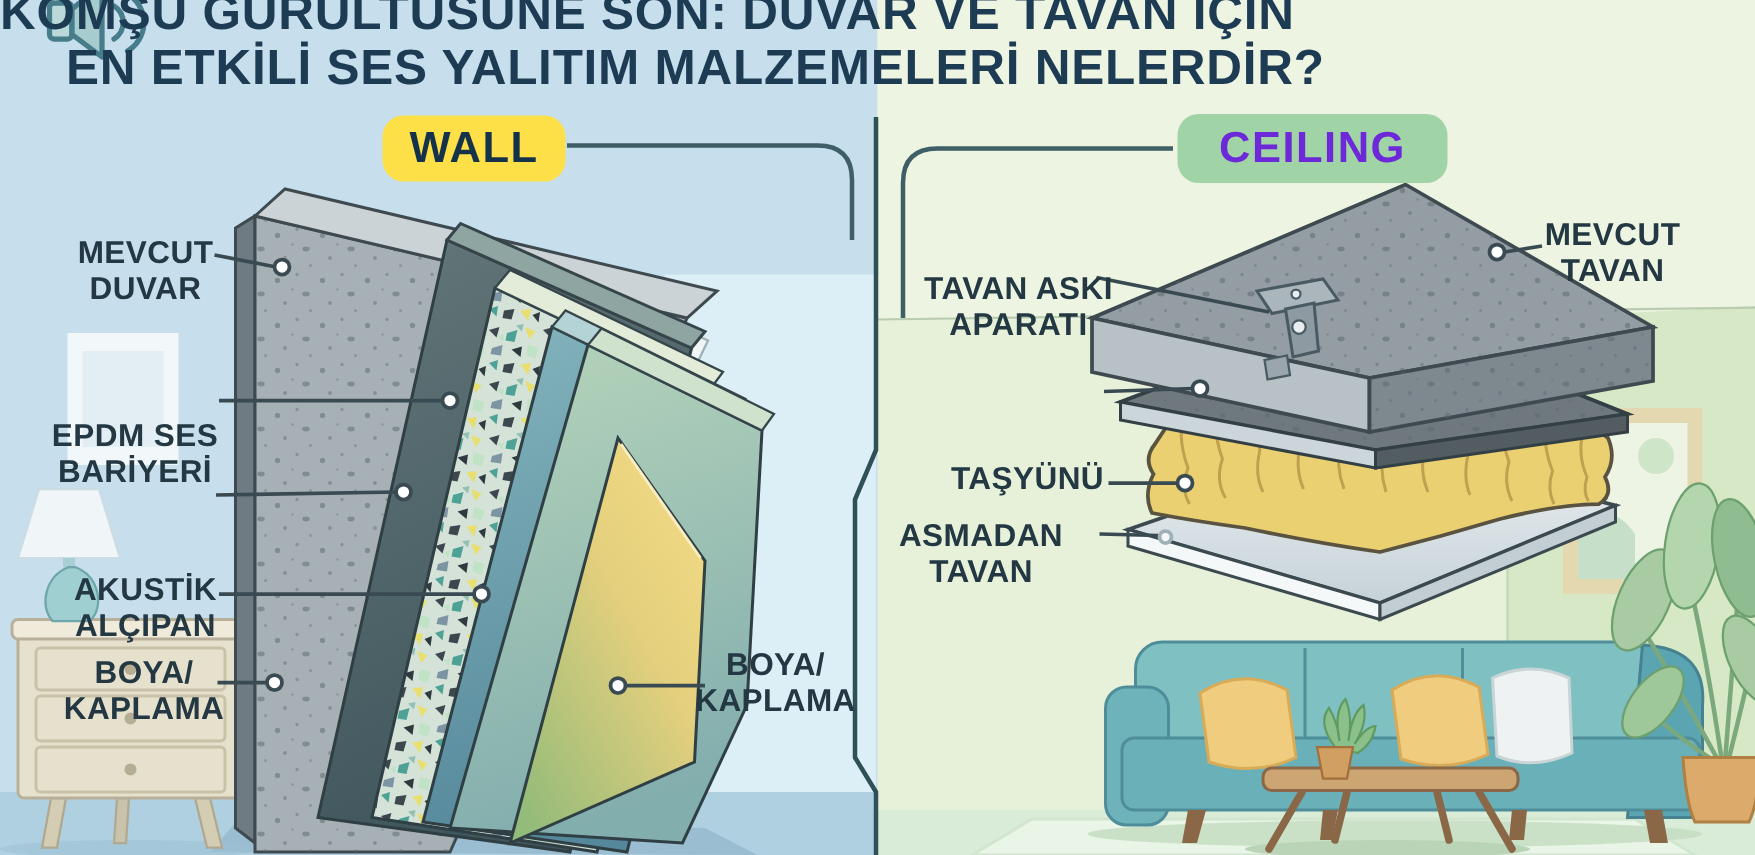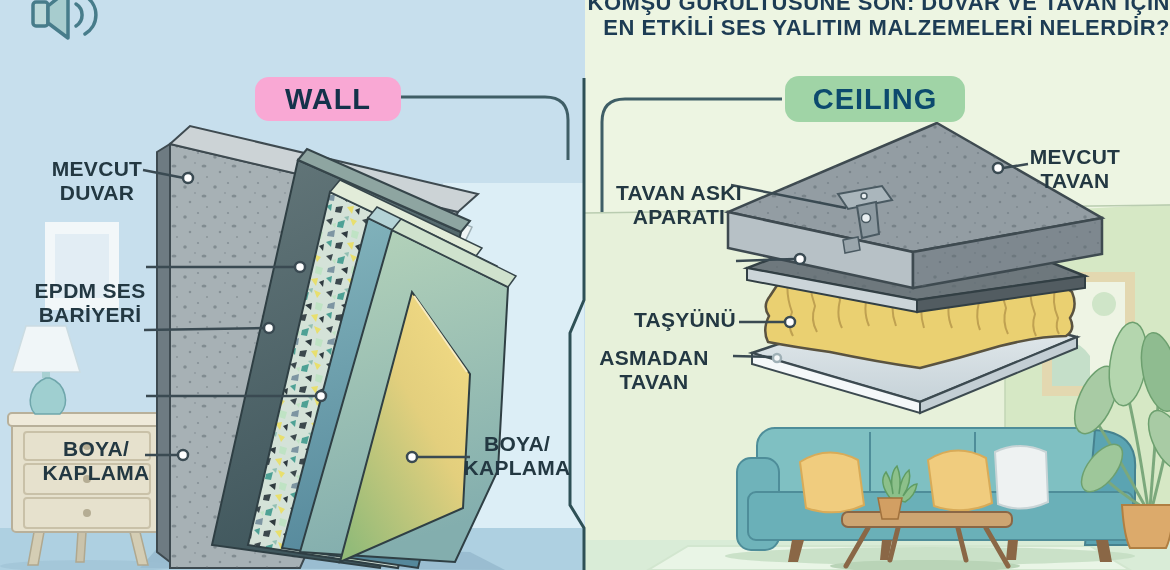--- a/index.html
+++ b/index.html
@@ -1,26 +1,26 @@
 <!DOCTYPE html>
 <html><head>
 <meta charset="utf-8">
 <style>
   html,body{margin:0;padding:0;}
   body{width:1170px;height:570px;overflow:hidden;font-family:"Liberation Sans","DejaVu Sans",sans-serif;}
   #stage{position:relative;width:1170px;height:570px;background:#c7dfed;}
   #art{position:absolute;left:0;top:0;}
-  .title{position:absolute;left:0;top:0;width:1170px;text-align:right;font-weight:700;
-         color:#1d3c54;font-size:22px;letter-spacing:.5px;line-height:1.05;}
+  .title{position:absolute;left:0;top:0;width:1170px;text-align:left;font-weight:700;
+         color:#1d3c54;font-size:33px;letter-spacing:.5px;line-height:1.05;}
   .title .l1{display:block;margin-top:-9px;}
   .title .l2{display:block;margin-top:2px;padding-left:44px;}
   .badge{position:absolute;display:flex;align-items:center;justify-content:center;
          font-weight:700;font-size:29px;letter-spacing:1px;border-radius:14px;}
-  .badge.wall{left:255px;top:77px;width:146px;height:44px;background:#f9a8d4;color:#14324a;}
-  .badge.ceiling{left:785px;top:76px;width:180px;height:46px;background:#a0d4a6;color:#0c4a6e;}
+  .badge.wall{left:255px;top:77px;width:122px;height:44px;background:#fde047;color:#14324a;}
+  .badge.ceiling{left:785px;top:76px;width:180px;height:46px;background:#a0d4a6;color:#6d28d9;}
   .lbl{position:absolute;transform:translateX(-50%);text-align:center;white-space:pre-line;
        font-weight:700;font-size:21px;line-height:1.14;color:#233842;letter-spacing:.3px;}
 </style>
 </head>
 <body>
 
 <div id="stage">
 
 <svg id="art" width="1170" height="570" viewBox="0 0 1170 570">
   <defs>
@@ -301,20 +301,22 @@
     <span class="l2">EN ETKİLİ SES YALITIM MALZEMELERİ NELERDİR?</span>
   </div>
 
   <div class="badge wall">WALL</div>
   <div class="badge ceiling">CEILING</div>
 
   <div class="lbl" style="left:97px;top:157px;">MEVCUT
 DUVAR</div>
   <div class="lbl" style="left:90px;top:251px;margin-top:28px;">EPDM SES
 BARİYERİ</div>
+  <div class="lbl" style="left:97px;top:382px;">AKUSTİK
+ALÇIPAN</div>
   <div class="lbl" style="left:96px;top:437px;">BOYA/
 KAPLAMA</div>
   <div class="lbl" style="left:517px;top:432px;">BOYA/
 KAPLAMA</div>
 
   <div class="lbl" style="left:665px;top:181px;margin-left:14px;">TAVAN ASKI
 APARATI</div>
   <div class="lbl" style="left:685px;top:308px;">TAŞYÜNÜ</div>
   <div class="lbl" style="left:654px;top:346px;">ASMADAN
 TAVAN</div>

